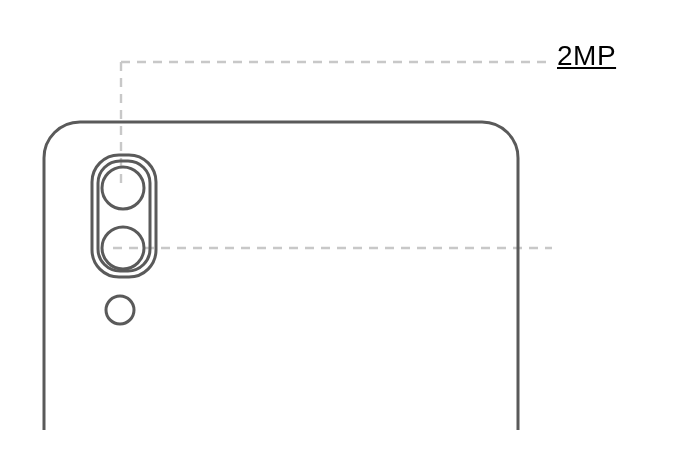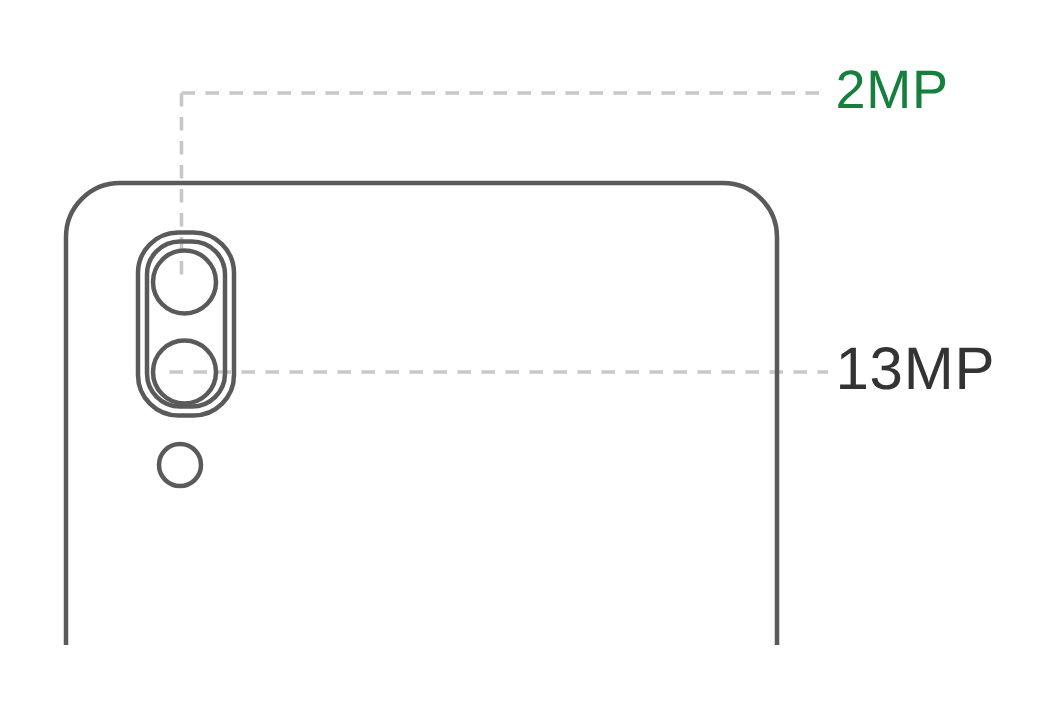--- a/index.html
+++ b/index.html
@@ -29,22 +29,23 @@
     position: absolute;
     font-family: "Liberation Sans", sans-serif;
     font-weight: 300;
     letter-spacing: 0.5px;
     white-space: nowrap;
     line-height: 1;
   }
   #label-2mp {
     left: 557px;
     top: 42px;
-    font-size: 36px;
-    color: #15803d;
+    font-size: 28px;
+    color: #000000;
+    text-decoration: underline;
   }
   #label-13mp {
     left: 557px;
     top: 226px;
     font-size: 40px;
     color: #333333;
   }
 </style>
 </head>
 <body>
@@ -73,15 +74,14 @@
       <rect x="98" y="161" width="52" height="110" rx="22" ry="22" fill="none" stroke="#5a5a5a" stroke-width="3"></rect>
       <circle cx="123" cy="188" r="21" fill="none" stroke="#5a5a5a" stroke-width="3"></circle>
       <circle cx="123" cy="248" r="21" fill="none" stroke="#5a5a5a" stroke-width="3"></circle>
     </g>
 
     <circle cx="120" cy="310" r="14" fill="none" stroke="#5a5a5a" stroke-width="3"></circle>
   </svg>
 
   <div class="callout-label" id="label-2mp">2MP</div>
 
-  <div class="callout-label" id="label-13mp">13MP</div>
 
 </div>
 
 </body></html>

